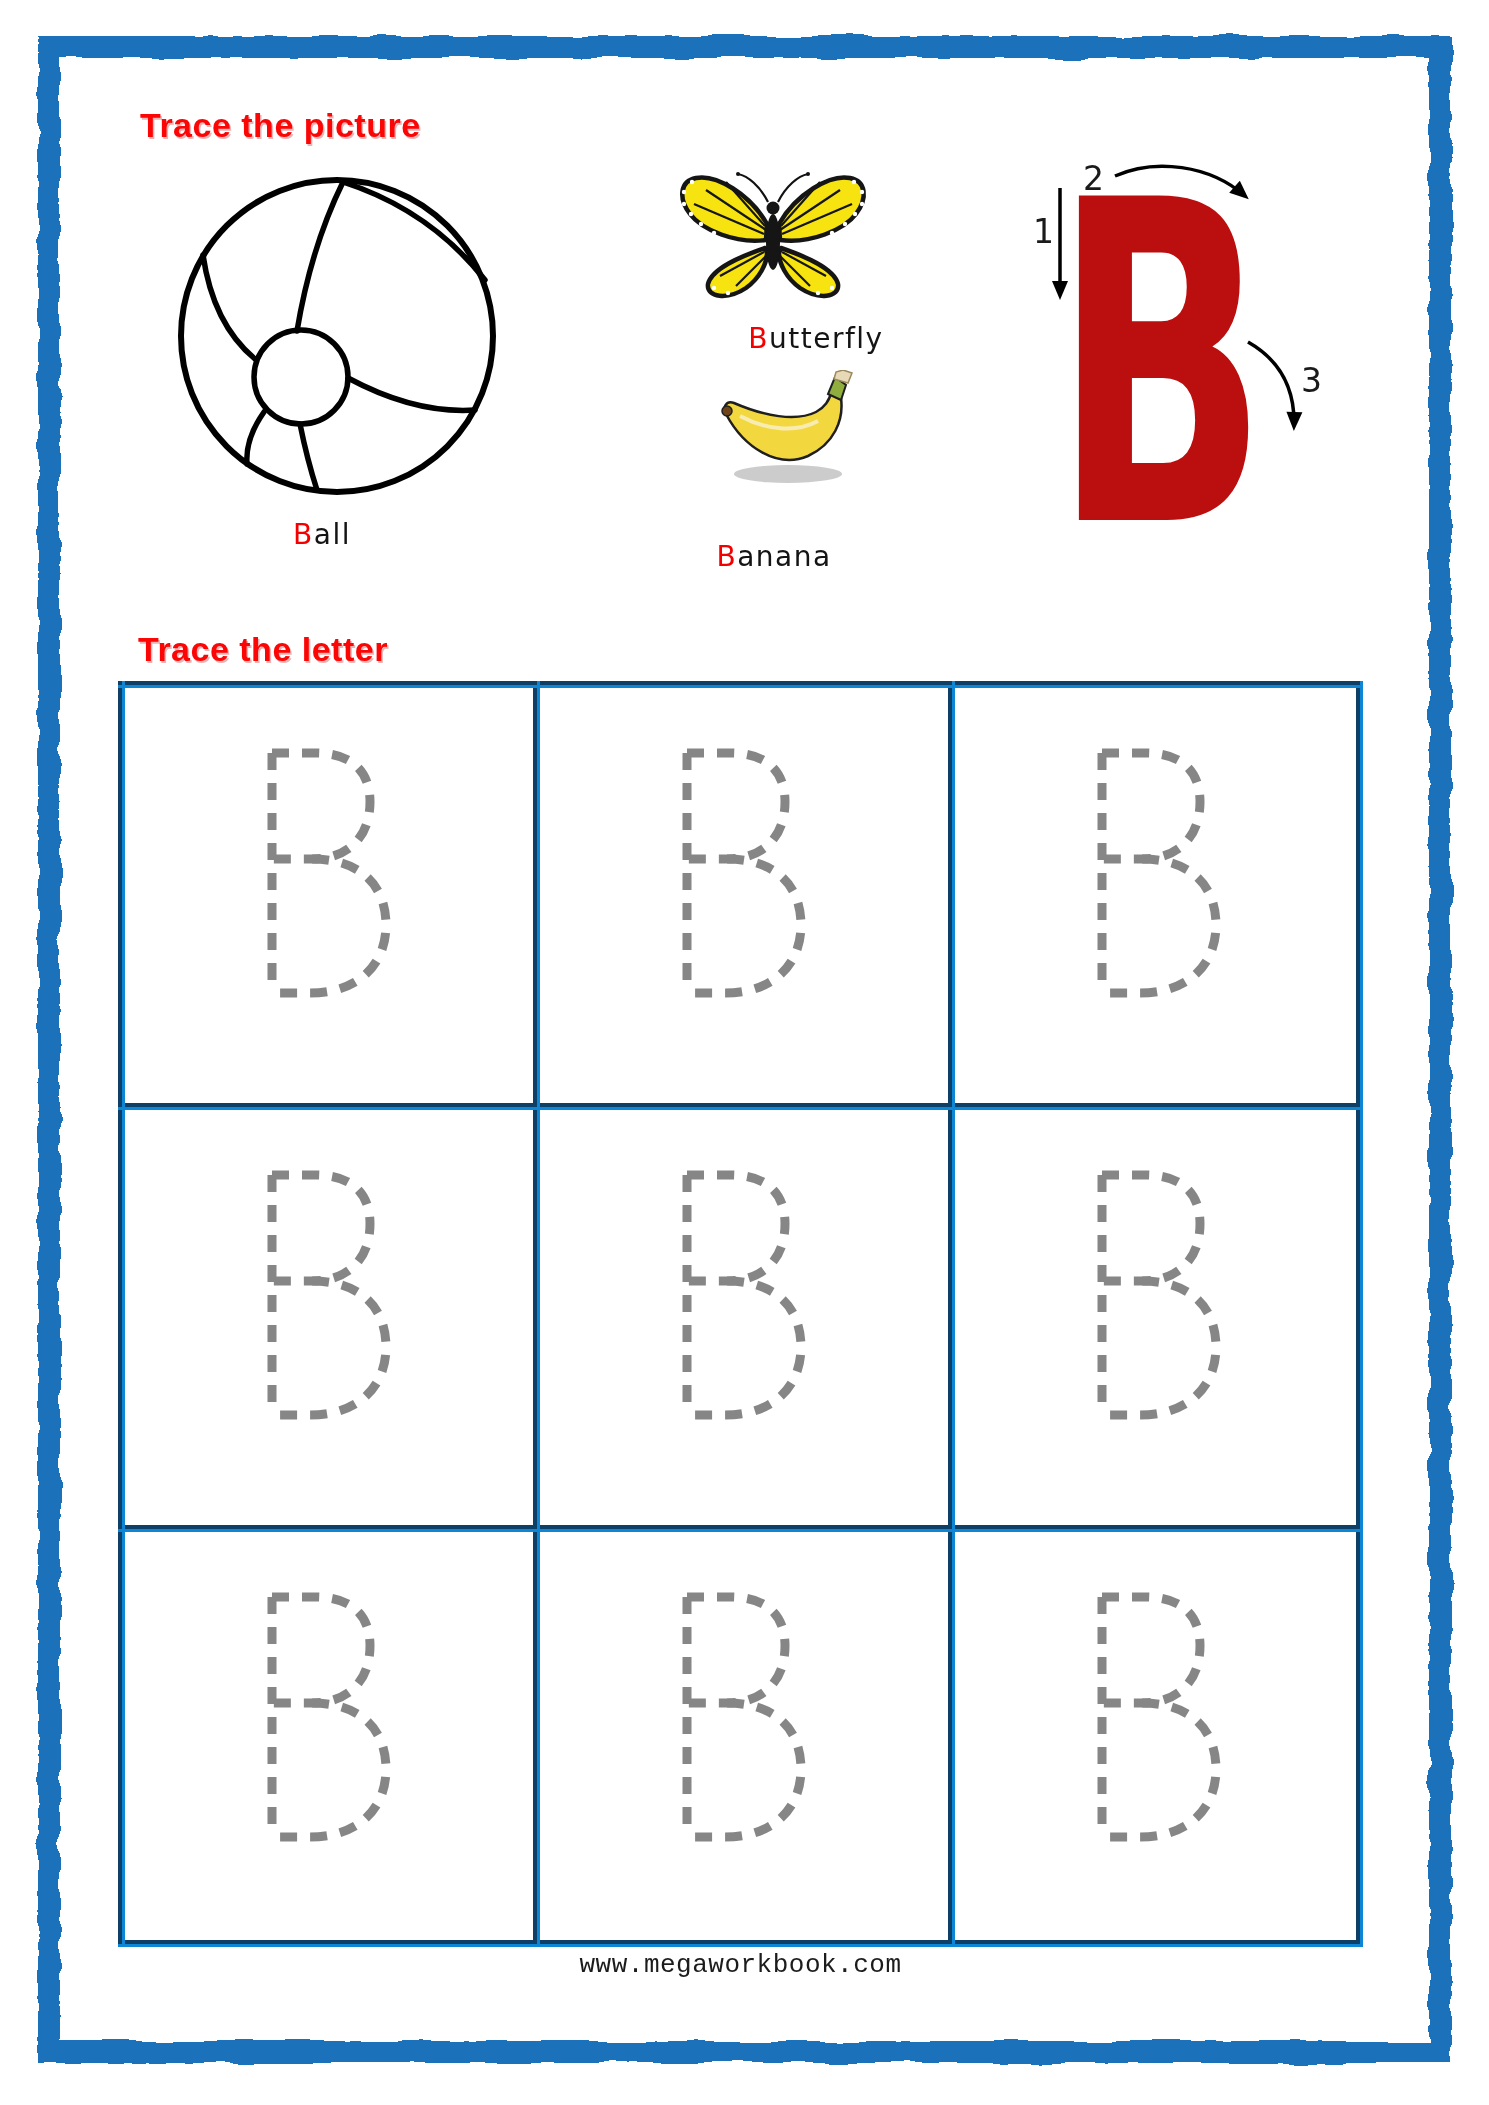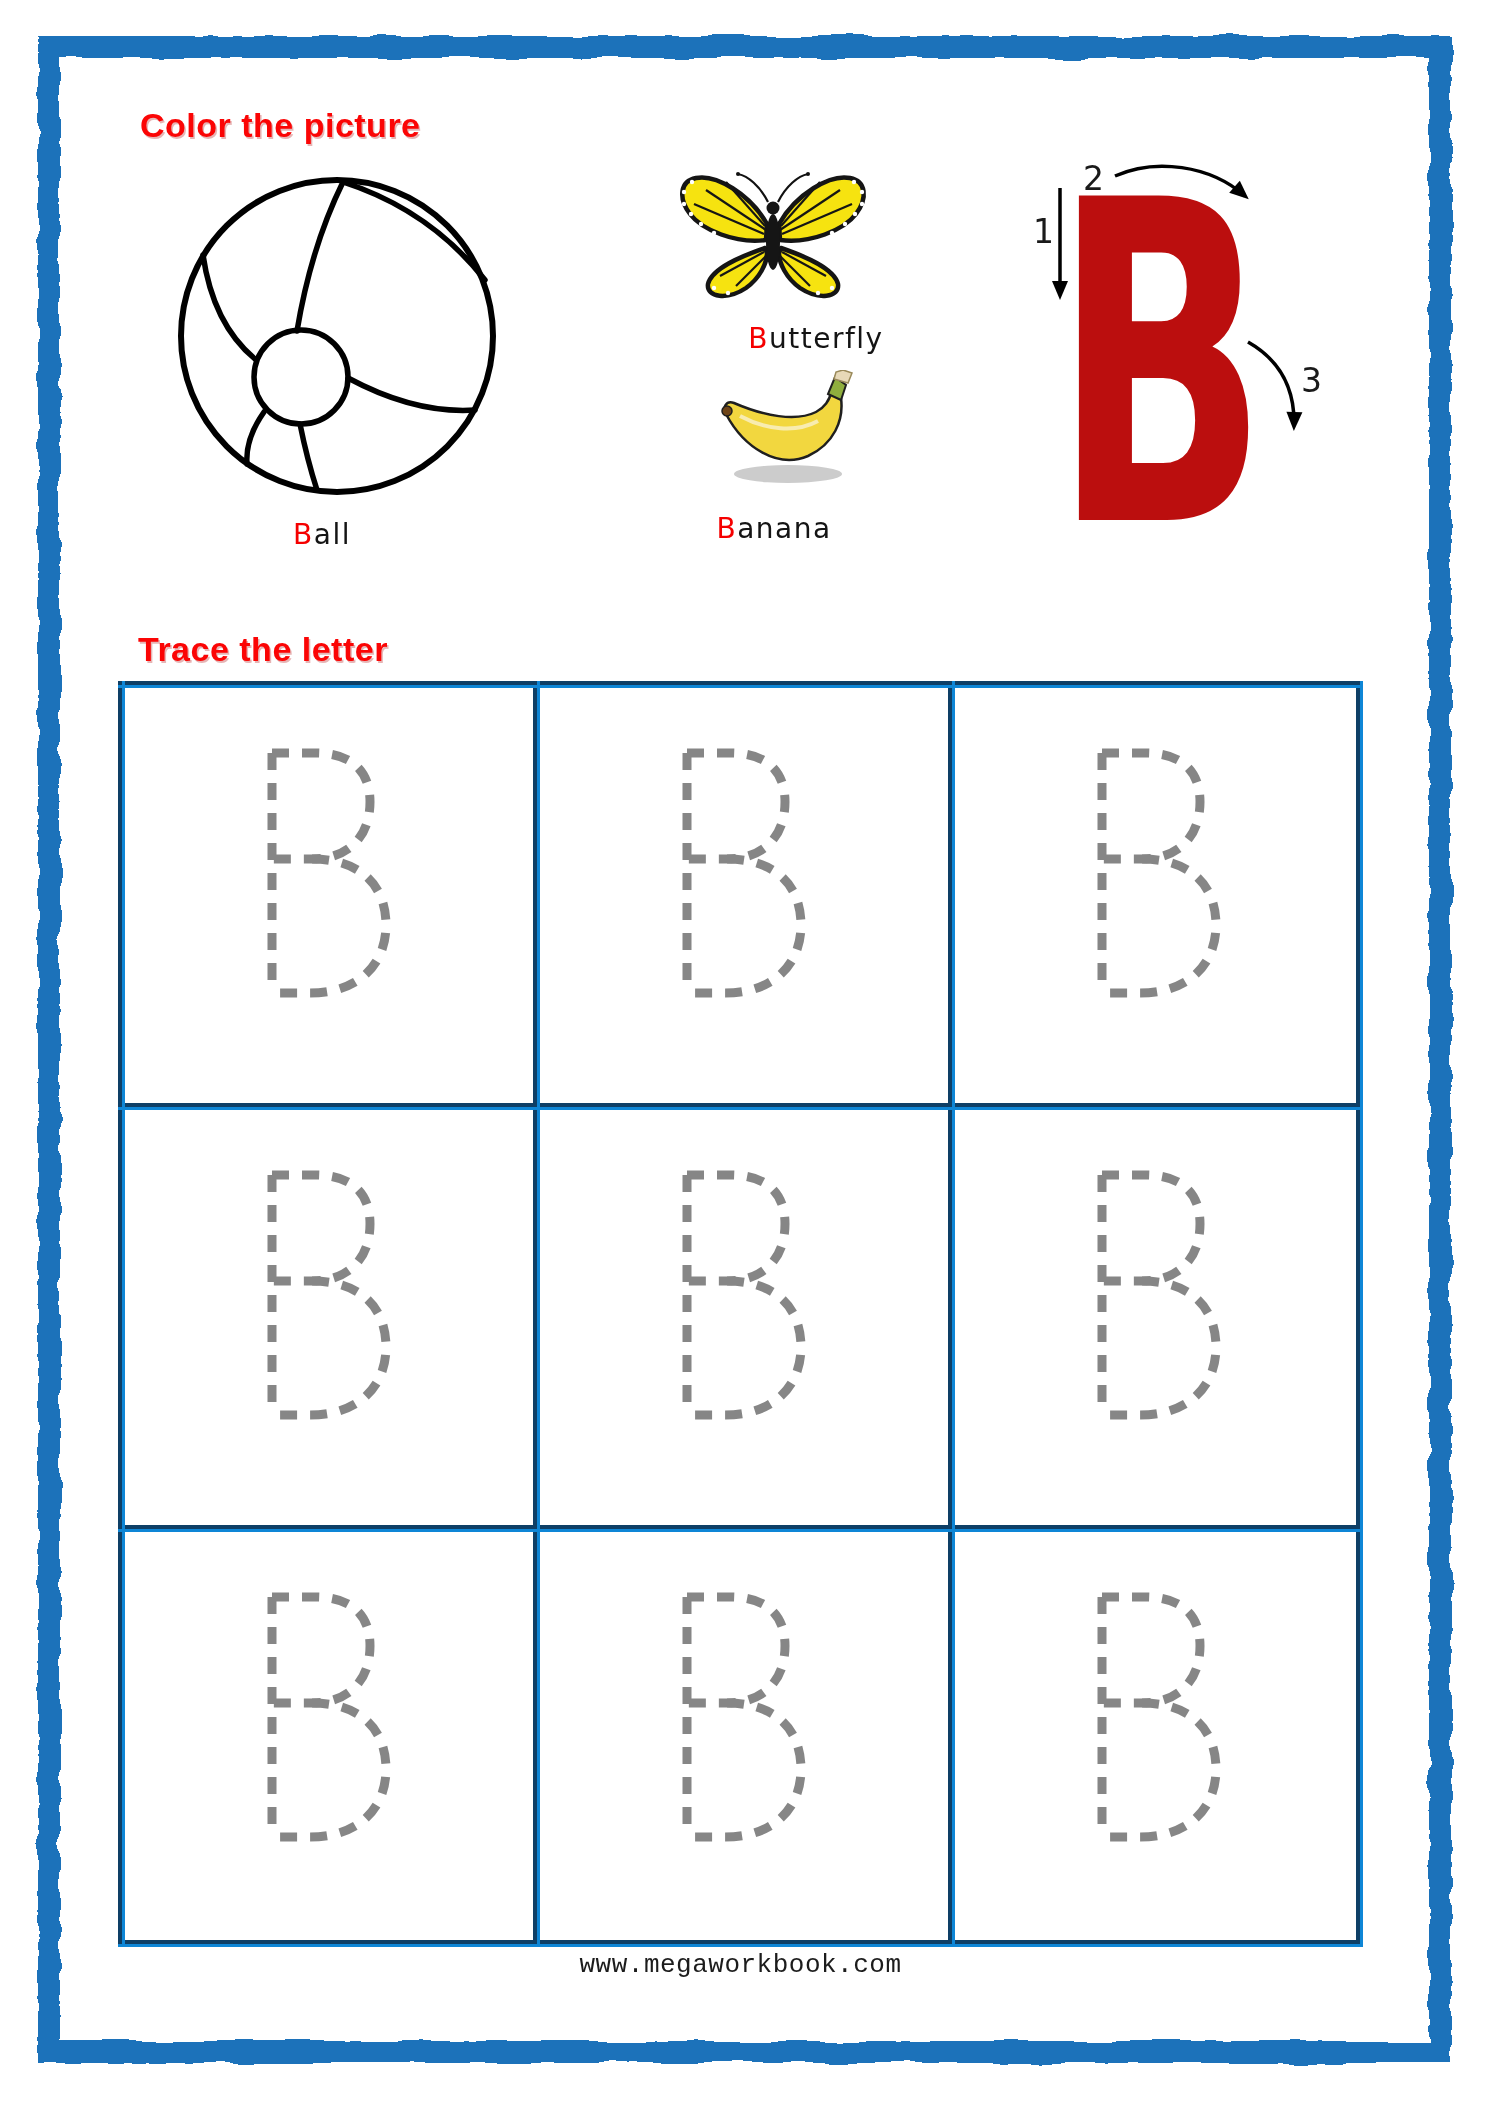--- a/index.html
+++ b/index.html
@@ -21,21 +21,21 @@
   .fig-ball{left:165px;top:172px;}
   .fig-butterfly{left:668px;top:160px;}
   .fig-banana{left:700px;top:370px;}
   .fig-stroke{left:1015px;top:130px;}
 
   .word-label{position:absolute;font-size:28px;color:#141414;letter-spacing:1.5px;
               white-space:nowrap;transform:translateX(-50%);}
   .word-label .initial{color:#f50000;}
   .lbl-ball{left:322px;top:518px;}
   .lbl-butterfly{left:816px;top:322px;font-size:28px;}
-  .lbl-banana{left:774px;top:512px;}
+  .lbl-banana{left:774px;top:540px;}
 
   .trace-grid{position:absolute;left:118px;top:681px;width:1245px;height:1266px;
               display:grid;grid-template-columns:repeat(3,1fr);
               grid-template-rows:repeat(3,1fr);}
   .trace-cell{display:flex;align-items:center;justify-content:center;}
   .trace-cell svg{position:relative;top:-19px;}
   .gridlines{position:absolute;left:0;top:0;pointer-events:none;}
 
   .footer{position:absolute;left:118px;top:1950px;width:1245px;text-align:center;
           font-family:Liberation Mono, monospace;font-size:26px;color:#1c1c1c;
@@ -57,21 +57,21 @@
           <path d="M 12 6 V 246"></path>
           <path d="M 12 6 H 55 C 92 6 110 24 110 55 C 110 88 90 112 52 112 H 12"></path>
           <path d="M 52 112 C 100 112 126 138 126 178 C 126 218 98 246 50 246 H 12"></path>
         </g>
       </symbol>
     </defs>
   </svg>
 
   <div class="frame"></div>
 
-  <div class="heading h-color">Color the picture</div>
+  <div class="heading h-color">Trace the picture</div>
   <div class="heading h-trace">Trace the letter</div>
 
   <svg class="fig fig-ball" width="345" height="335" viewBox="0 0 345 335">
     <g fill="none" stroke="#000000" stroke-width="5.5" stroke-linecap="round">
       <circle cx="172" cy="164" r="156" stroke-width="6"></circle>
       <circle cx="136" cy="205" r="47"></circle>
       <path d="M 132 159 Q 146 75 178 10"></path>
       <path d="M 178 10 Q 265 38 320 108"></path>
       <path d="M 90 187 Q 48 152 38 83"></path>
       <path d="M 99 240 Q 80 267 82 292"></path>

